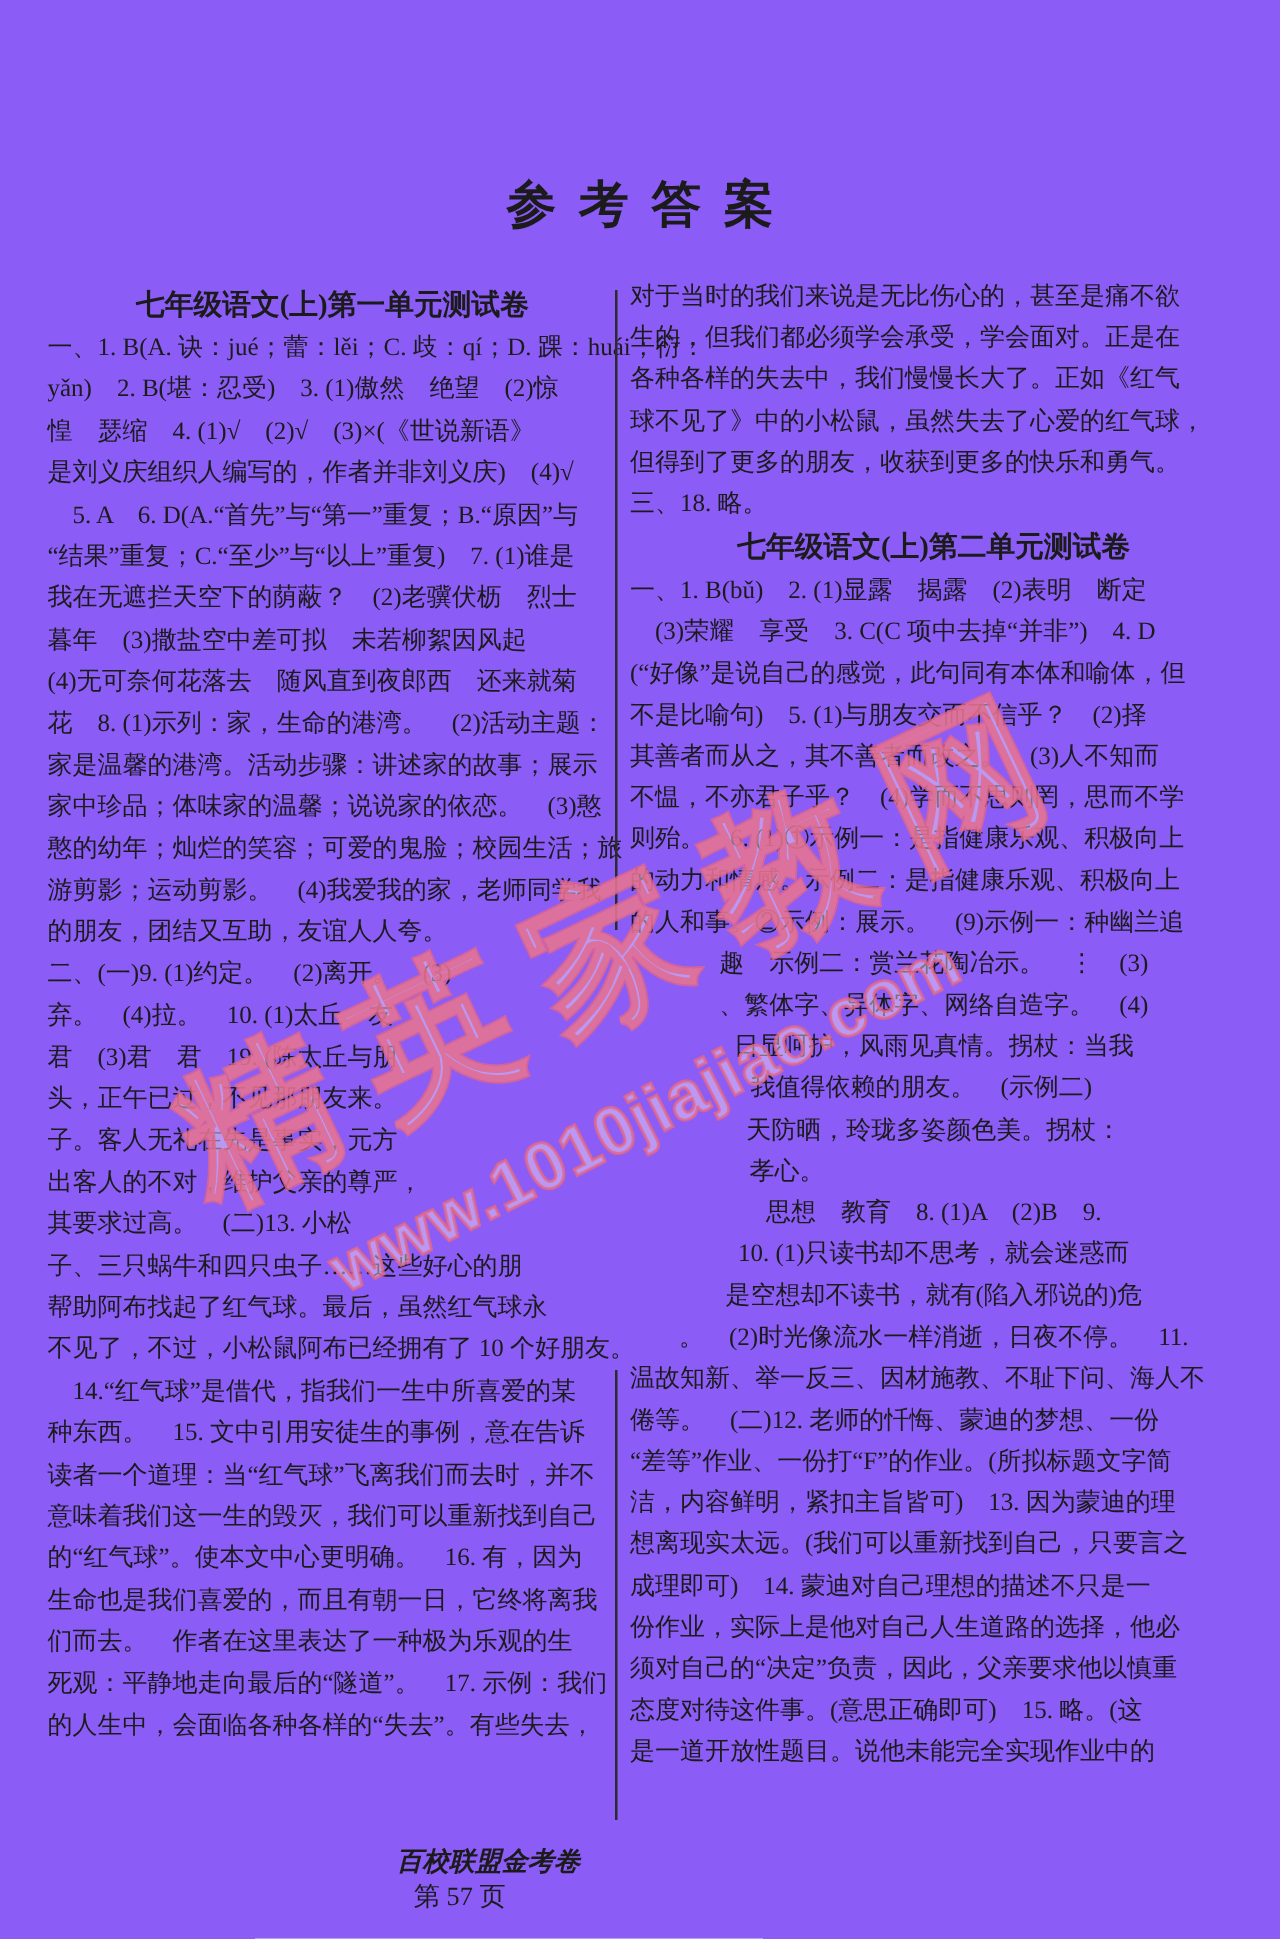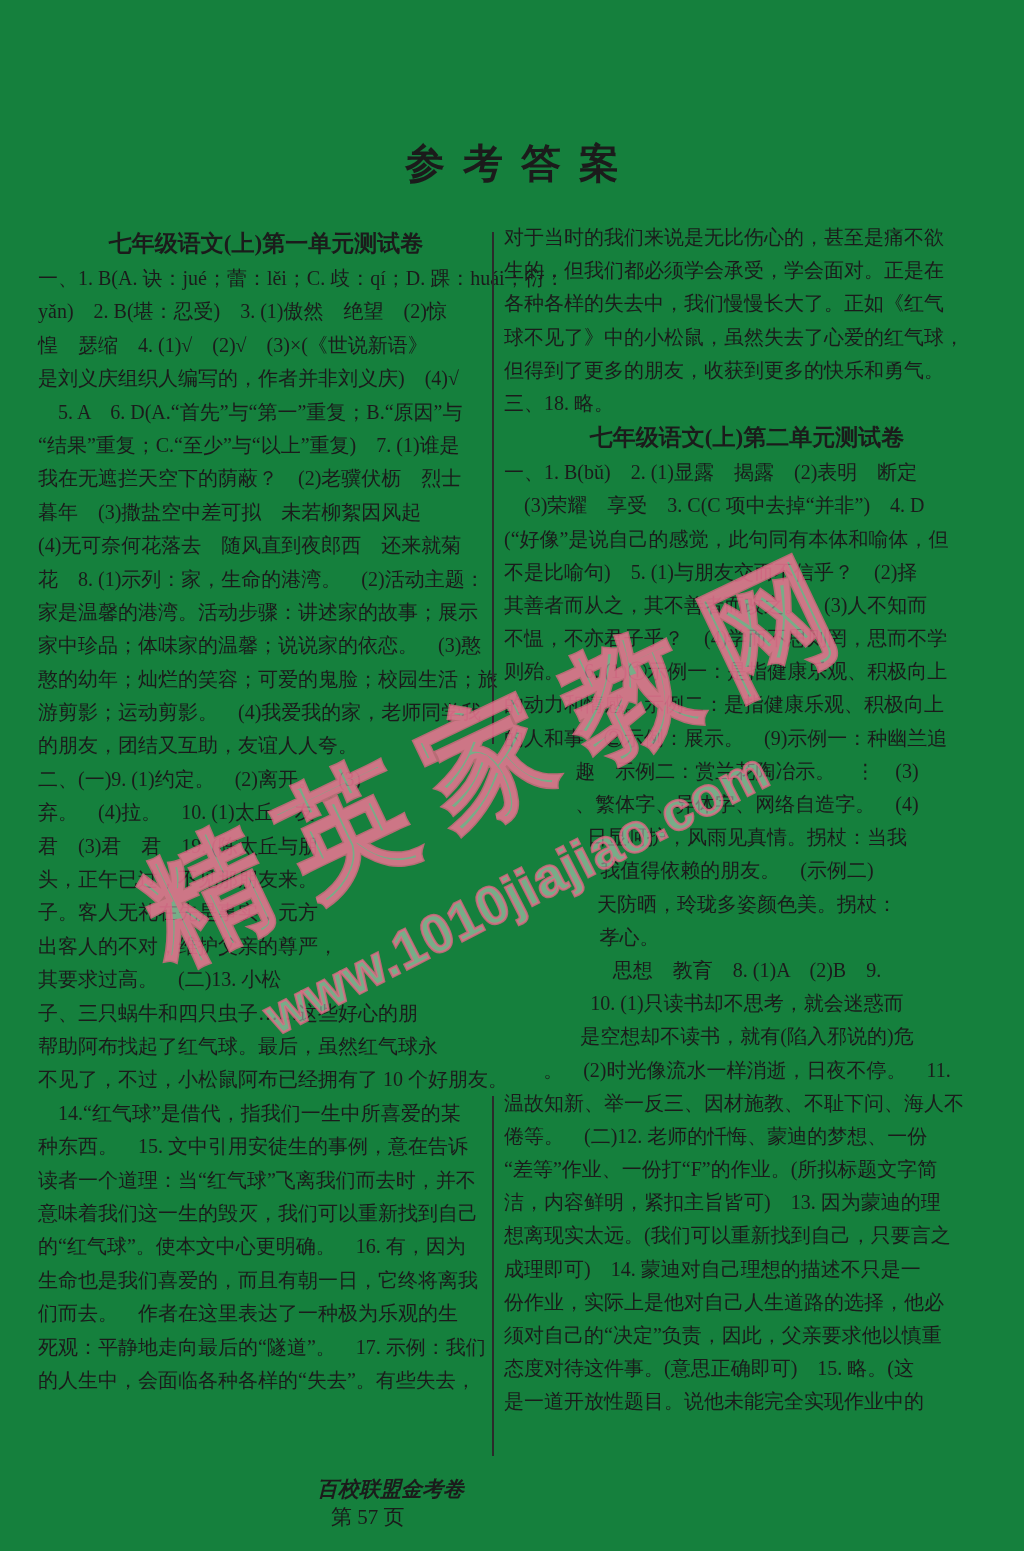--- a/index.html
+++ b/index.html
@@ -1,19 +1,19 @@
 <!DOCTYPE html>
 <html><head>
 <meta charset="utf-8">
 <style>
   html,body { margin:0; padding:0; background:#ffffff; }
   .page {
     position:relative;
     width:1024px; height:1551px;
-    background:#15803d;
+    background:#8b5cf6;
     overflow:hidden;
     font-family:"Liberation Serif","DejaVu Serif",serif;
     color:#1b1b1b;
   }
   .main-title {
     position:absolute; top:136px; left:0; width:100%;
     text-align:center;
     font-size:40px; font-weight:bold;
     letter-spacing:18px; text-indent:18px;
     white-space:pre;

